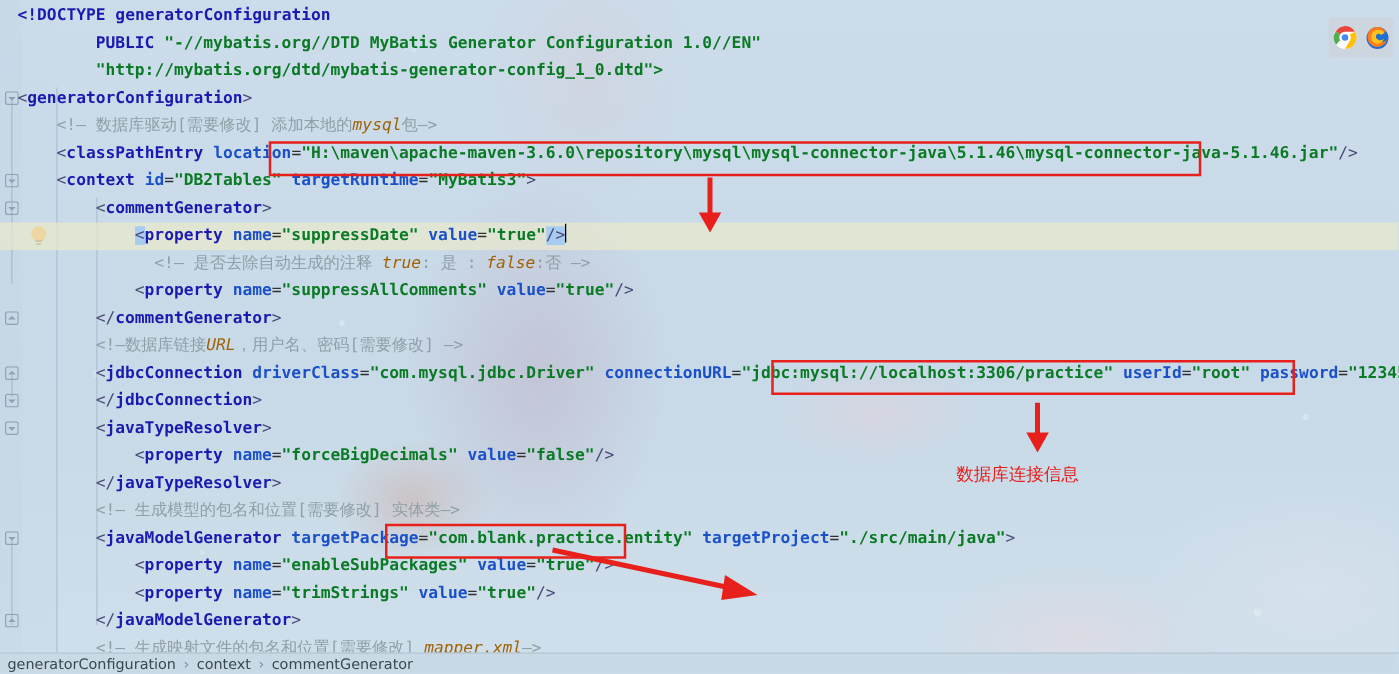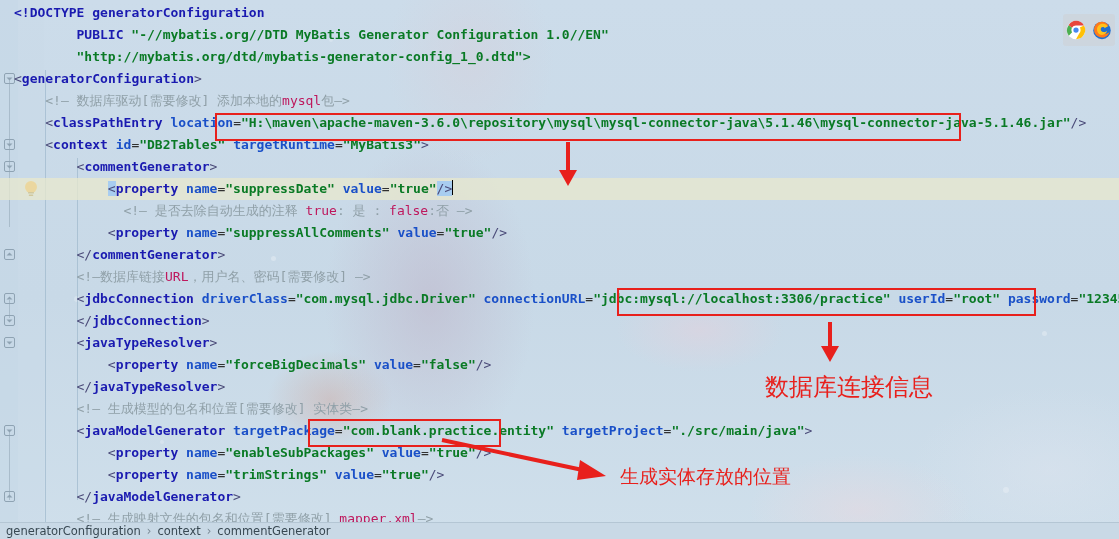--- a/index.html
+++ b/index.html
@@ -40,21 +40,21 @@
   .line{position:absolute;left:0;width:1119px;height:22px;}
   .line .txt{position:absolute;top:0;left:0;height:22px;letter-spacing:0px;}
   .curline{position:absolute;left:0;width:1119px;height:22px;background:rgba(232,232,205,.75);}
 
   .tag{color:#1a1ab0;font-weight:bold;}
   .ang{color:#4a4a78;}
   .attr{color:#1a50c8;font-weight:bold;}
   .val{color:#0a7a25;font-weight:bold;}
   .eq{color:#303030;}
   .cmt{color:#90a0a8;}
-  .cmti{color:#be185d;}
+  .cmti{color:#a16207;font-style:italic;}
   .dtd{color:#1a1ab0;font-weight:bold;}
   .plain{color:#202020;}
   .sel{background:#a8cdf0;}
   .caret{display:inline-block;width:1px;height:15px;background:#000;vertical-align:-2px;}
 
   
   .rbox{position:absolute;border:2px solid #e81c1c;pointer-events:none;}
   .rtext{position:absolute;color:#e8201c;font-family:"DejaVu Sans","Liberation Sans",sans-serif;font-weight:normal;white-space:nowrap;}
   .arrow{position:absolute;pointer-events:none;}
 
@@ -168,22 +168,21 @@
   </svg>
   <svg class="arrow" style="left:810px;top:322px;" width="40" height="42">
     <line x1="20" y1="0" x2="20" y2="26" stroke="#e8201c" stroke-width="4"></line>
     <path d="M11 24 L29 24 L20 40 Z" fill="#e8201c"></path>
   </svg>
   <svg class="arrow" style="left:430px;top:434px;" width="190" height="52">
     <line x1="12" y1="6" x2="162" y2="38" stroke="#e8201c" stroke-width="4"></line>
     <path d="M150 26 L176 42 L147 46 Z" fill="#e8201c"></path>
   </svg>
 
-  <div class="rtext" id="atext1" style="left: 765px; top: 371px; font-size: 24px; color: rgb(232, 32, 28);">数据库连接信息</div>
-  <div class="rtext" id="atext2" style="left: 620px; top: 464px; font-size: 19px; color: rgb(232, 32, 28);">生成实体存放的位置</div>
+  <div class="rtext" id="atext1" style="left: 765px; top: 371px; font-size: 14px; color: rgb(232, 32, 28);">数据库连接信息</div>
 
   <div class="browsers">
     <svg class="bicon" viewBox="0 0 48 48">
       <circle cx="24" cy="24" r="22" fill="#fff"></circle>
       <path d="M24 2a22 22 0 0 1 19.1 11H24a11 11 0 0 0-9.6 5.6L6.3 12.6A22 22 0 0 1 24 2z" fill="#e8453c"></path>
       <path d="M6.3 12.6l8.1 6a11 11 0 0 0 .2 10.9L6.8 38A22 22 0 0 1 6.3 12.6z" fill="#4caf50"></path>
       <path d="M43.1 13A22 22 0 0 1 24 46l7.7-13.4A11 11 0 0 0 35 24a11 11 0 0 0-1.7-6L43.1 13z" fill="#ffc107"></path>
       <circle cx="24" cy="24" r="9" fill="#fff"></circle>
       <circle cx="24" cy="24" r="6.3" fill="#4789f0"></circle>
     </svg>

